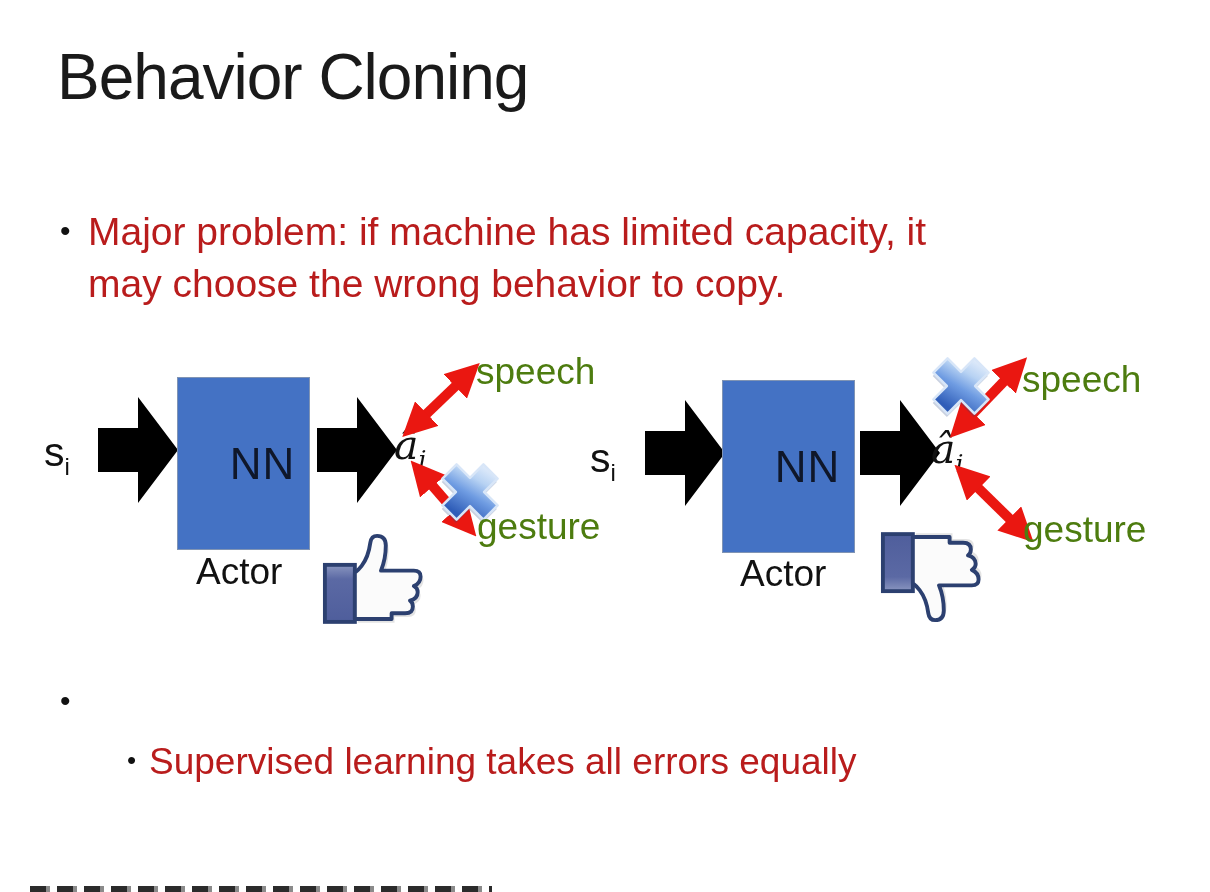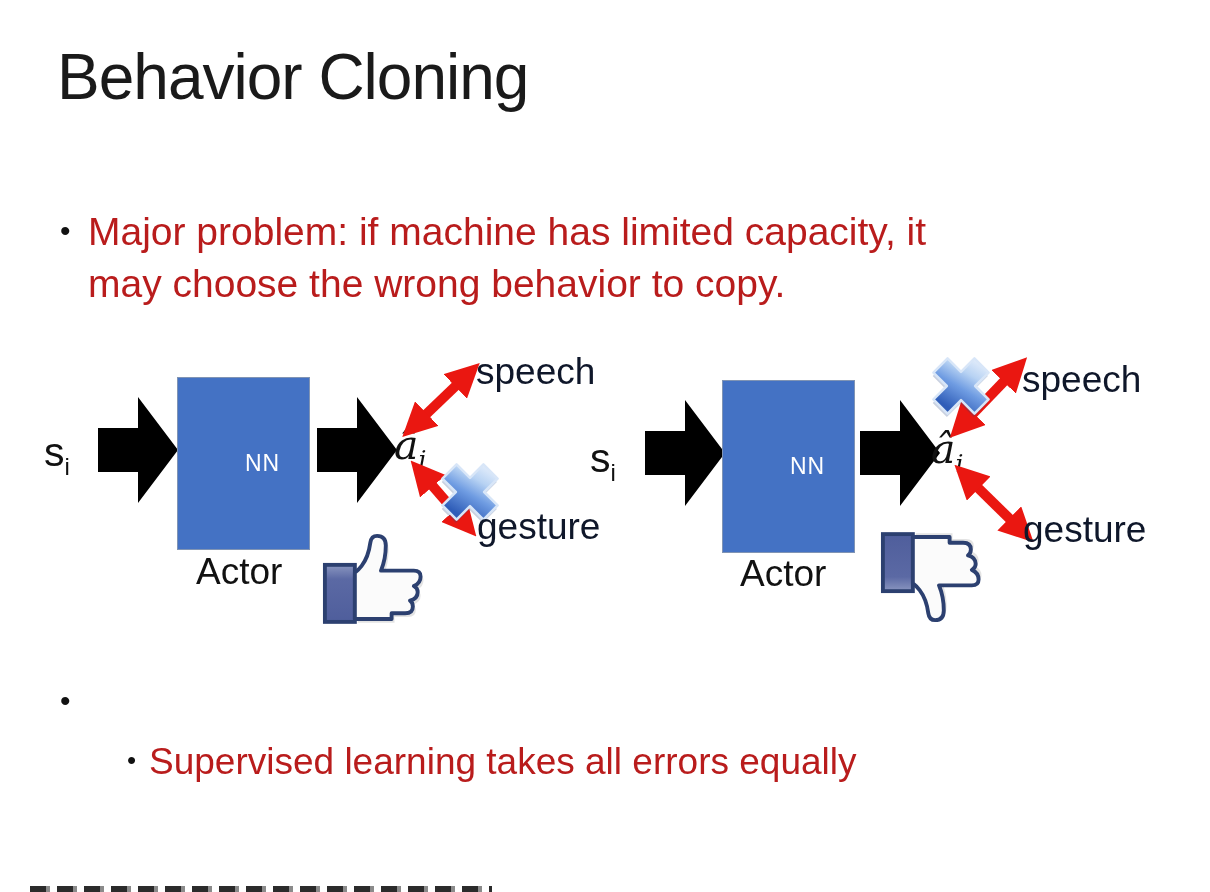--- a/index.html
+++ b/index.html
@@ -13,24 +13,24 @@
   .diagram{position:absolute;top:345px;height:295px;}
   #d1{left:20px;width:585px;}
   #d2{left:585px;width:610px;}
   .si{position:absolute;font-size:41px;white-space:nowrap;}
   .si sub{font-size:24px;line-height:0;}
   .ahat{position:absolute;font-family:"DejaVu Serif", serif;font-style:italic;
         font-size:41px;white-space:nowrap;text-align:right;}
   .ahat sub{font-size:25px;line-height:0;}
   .nn-box{position:absolute;width:131px;height:171px;background:var(--nn-box,#4472C4);
           border:1px solid #8094b4;display:flex;align-items:center;justify-content:center;}
-  .nn-label{color:#ffffff;font-size:23px;letter-spacing:1px;margin-left:38px;}
+  .nn-label{color:#0f172a;font-size:44px;letter-spacing:1px;margin-left:38px;}
   .block-arrow{position:absolute;width:80px;height:106px;}
   .actor{position:absolute;font-size:37px;color:#111;white-space:nowrap;}
-  .io-label{position:absolute;font-size:37px;color:#0f172a;white-space:nowrap;}
+  .io-label{position:absolute;font-size:37px;color:#4d7c0f;white-space:nowrap;}
   .overlay{position:absolute;left:0;top:0;width:100%;height:100%;pointer-events:none;}
   .thumb{position:absolute;width:116px;height:101px;}
   .thumb.flipped{transform:scaleY(-1);}
   .clip-line{position:absolute;left:30px;top:886px;width:462px;height:6px;
      background:repeating-linear-gradient(90deg,#2b2b2b 0 16px,rgba(43,43,43,.55) 16px 20px,
        rgba(255,255,255,0) 20px 27px);}
 </style>
 </head>
 <body>
 

